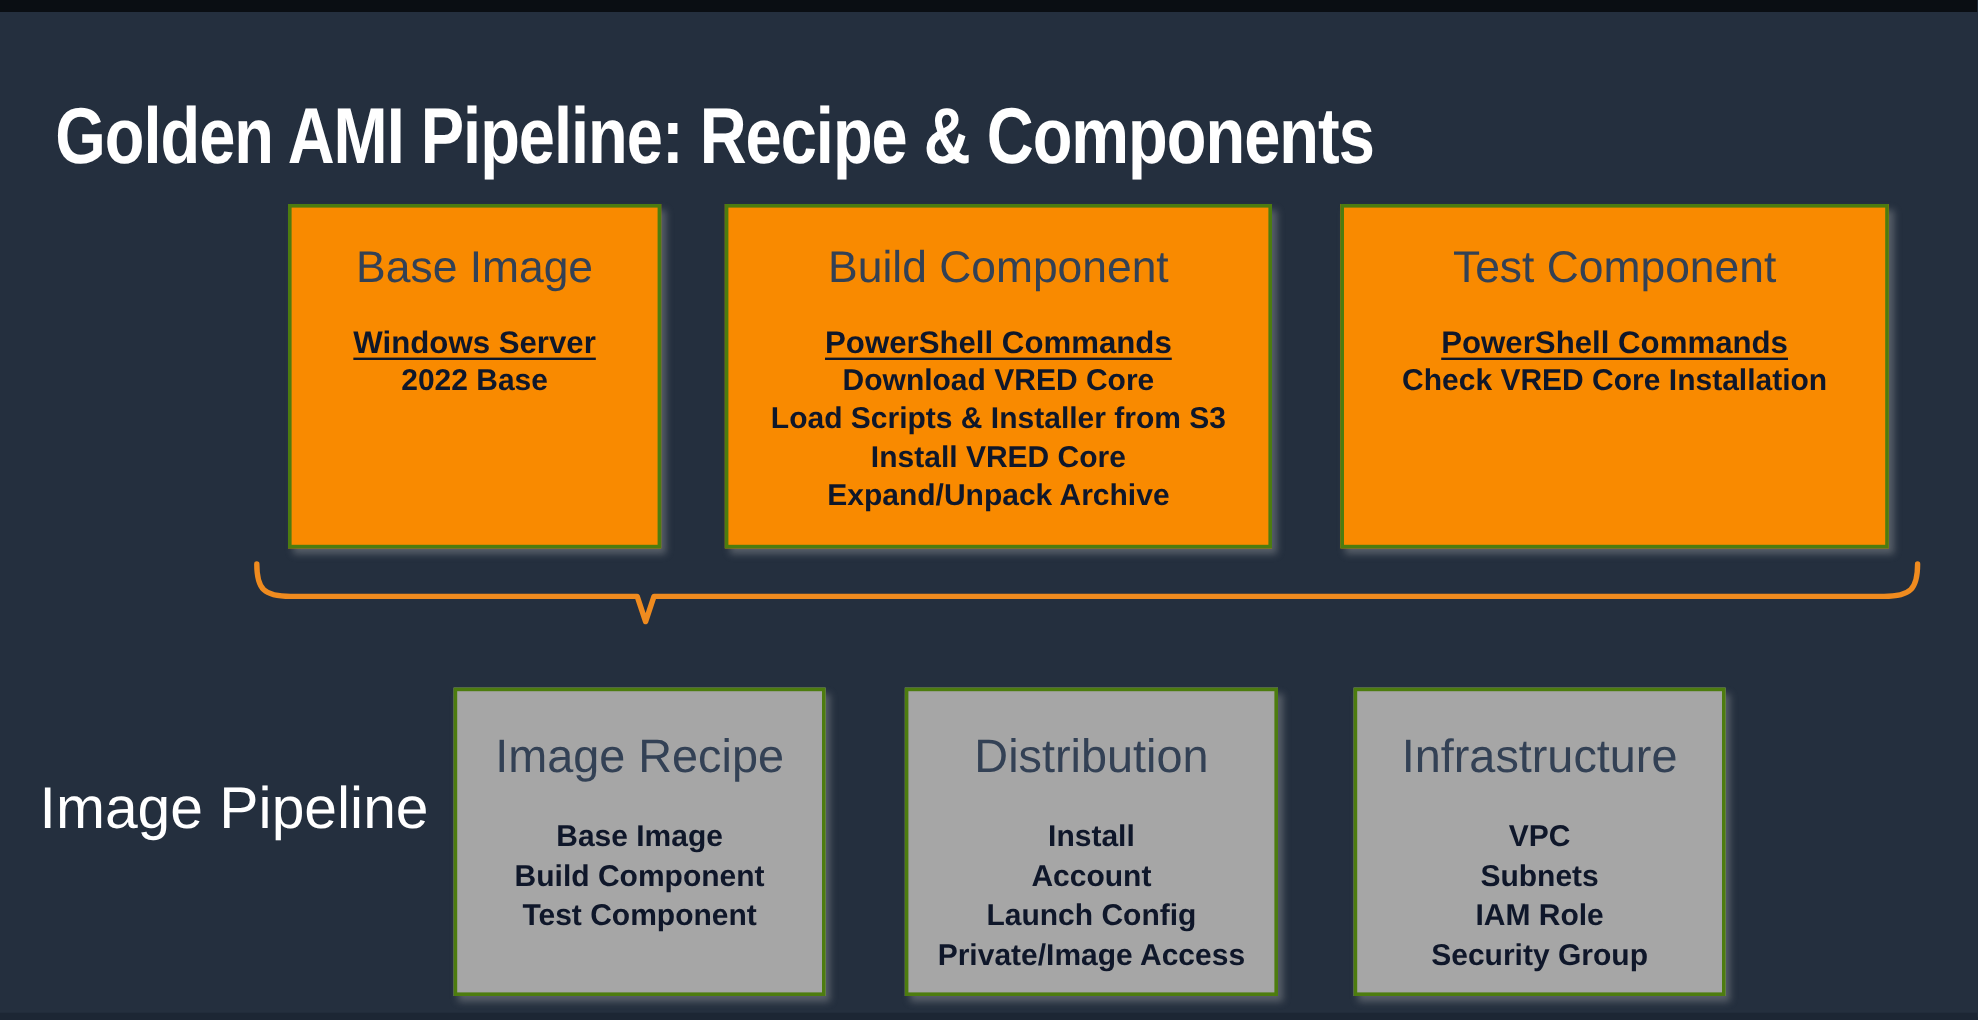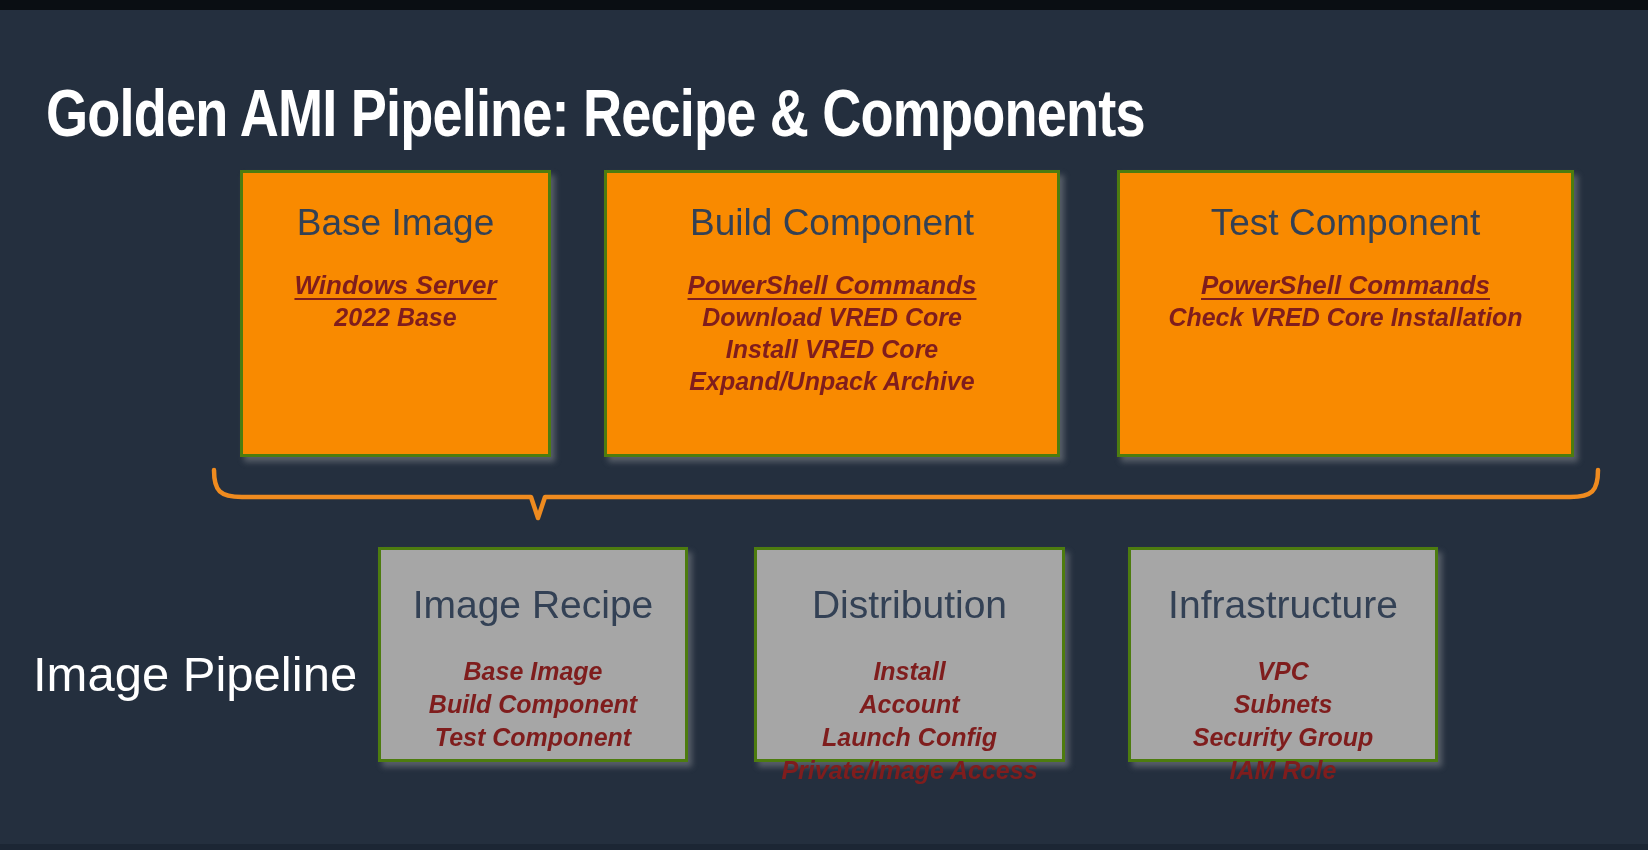--- a/index.html
+++ b/index.html
@@ -27,28 +27,28 @@
     line-height: 1.0;
   }
   .box {
     position: absolute;
     box-sizing: border-box;
     border: 3px solid #4d7c0f;
     box-shadow: 4px 5px 6px rgba(185,185,185,0.35);
     text-align: center;
   }
   .box.orange { background: #F98A00; top: 170px; height: 287px; padding-top: 30px; }
-  .box.gray   { background: #A6A6A6; top: 547px; height: 215px; padding-top: 34px; }
+  .box.gray   { background: #A6A6A6; top: 573px; height: 257px; padding-top: 34px; }
   .box-title {
     color: #334155;
     font-size: 37px;
     line-height: 1.1;
   }
   .box.gray .box-title { font-size: 39px; }
-  .box-body { margin-top: 25px; color: #7f1d1d; font-style: italic; }
+  .box-body { margin-top: 25px; color: #0f172a; }
   .box.gray .box-body { margin-top: 28px; }
   .box-subtitle {
     font-weight: 700; font-size: 26px; line-height: 32px;
     text-decoration: underline;
     text-decoration-thickness: 2px;
     text-underline-offset: 4px;
   }
   .box-item { font-weight: 600; font-size: 25px; line-height: 32px; }
   .box.gray .box-item { line-height: 33px; }
   .pipeline-label {
@@ -73,20 +73,21 @@
       <div class="box-subtitle">Windows Server</div>
       <div class="box-item">2022 Base</div>
     </div>
   </div>
 
   <div class="box orange" style="left:604px; width:456px;">
     <div class="box-title">Build Component</div>
     <div class="box-body">
       <div class="box-subtitle">PowerShell Commands</div>
       <div class="box-item">Download VRED Core</div>
+      <div class="box-item">Load Scripts &amp; Installer from S3</div>
       <div class="box-item">Install VRED Core</div>
       <div class="box-item">Expand/Unpack Archive</div>
     </div>
   </div>
 
   <div class="box orange" style="left:1117px; width:457px;">
     <div class="box-title">Test Component</div>
     <div class="box-body">
       <div class="box-subtitle">PowerShell Commands</div>
       <div class="box-item">Check VRED Core Installation</div>
@@ -122,20 +123,20 @@
       <div class="box-item">Launch Config</div>
       <div class="box-item">Private/Image Access</div>
     </div>
   </div>
 
   <div class="box gray" style="left:1128px; width:310px;">
     <div class="box-title">Infrastructure</div>
     <div class="box-body">
       <div class="box-item">VPC</div>
       <div class="box-item">Subnets</div>
+      <div class="box-item">IAM Role</div>
       <div class="box-item">Security Group</div>
-      <div class="box-item">IAM Role</div>
     </div>
   </div>
 
   <div class="bottom-bar"></div>
 
 </div>
 
 </body></html>

